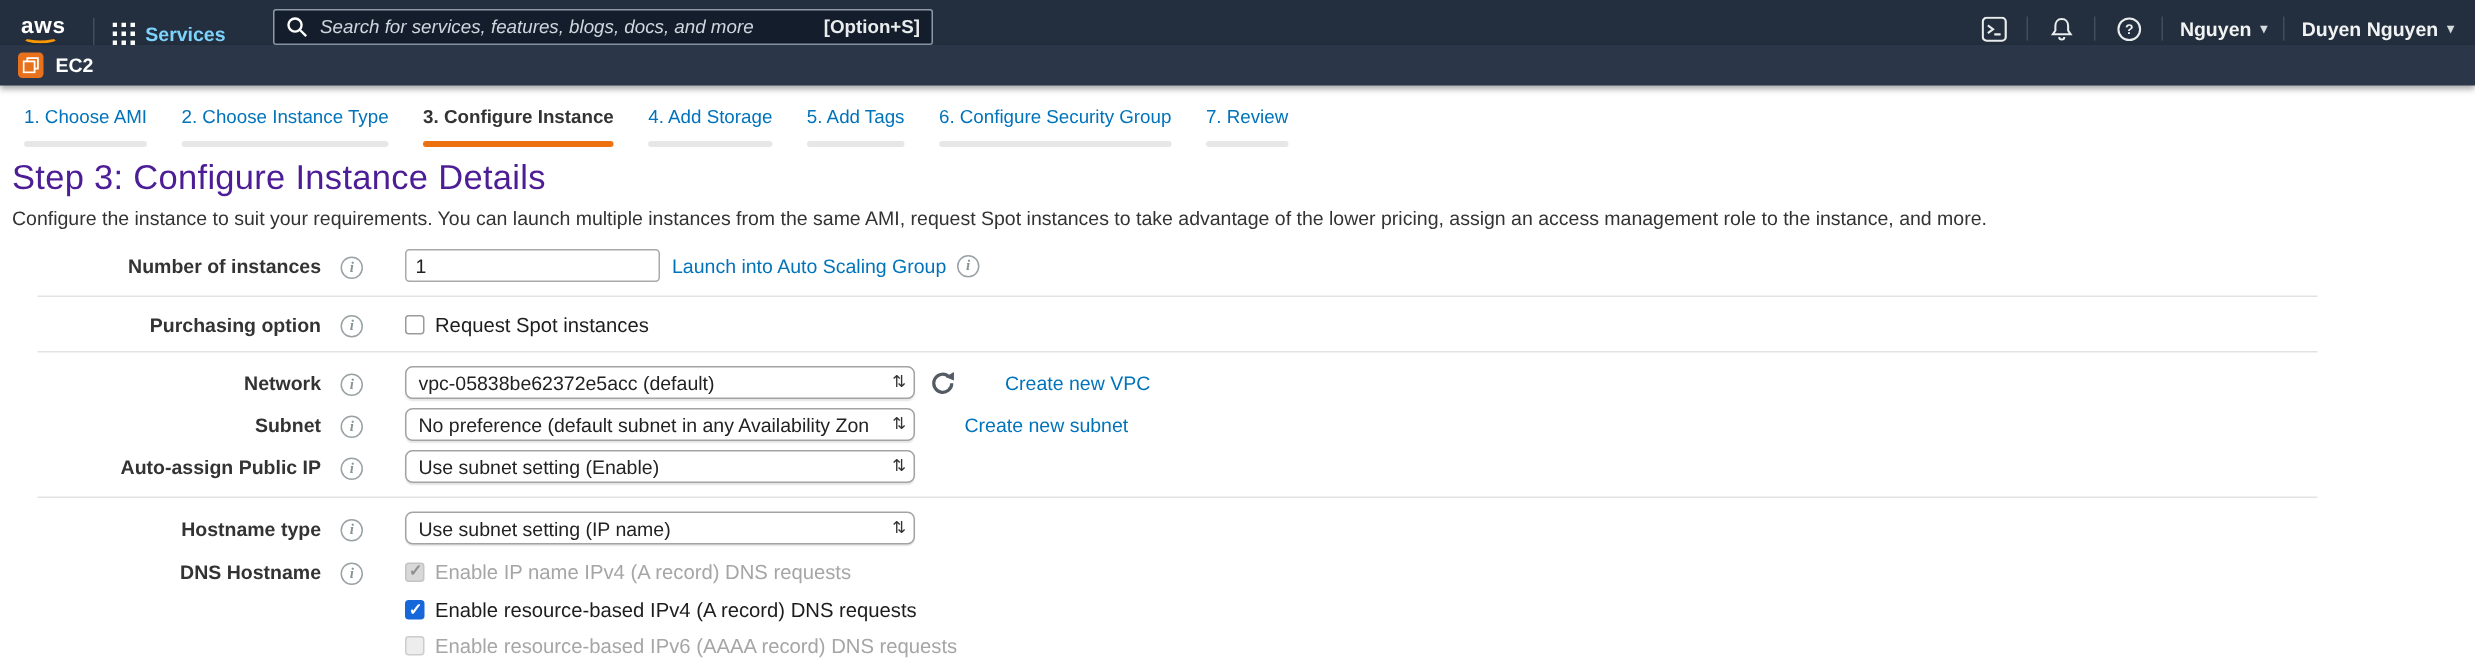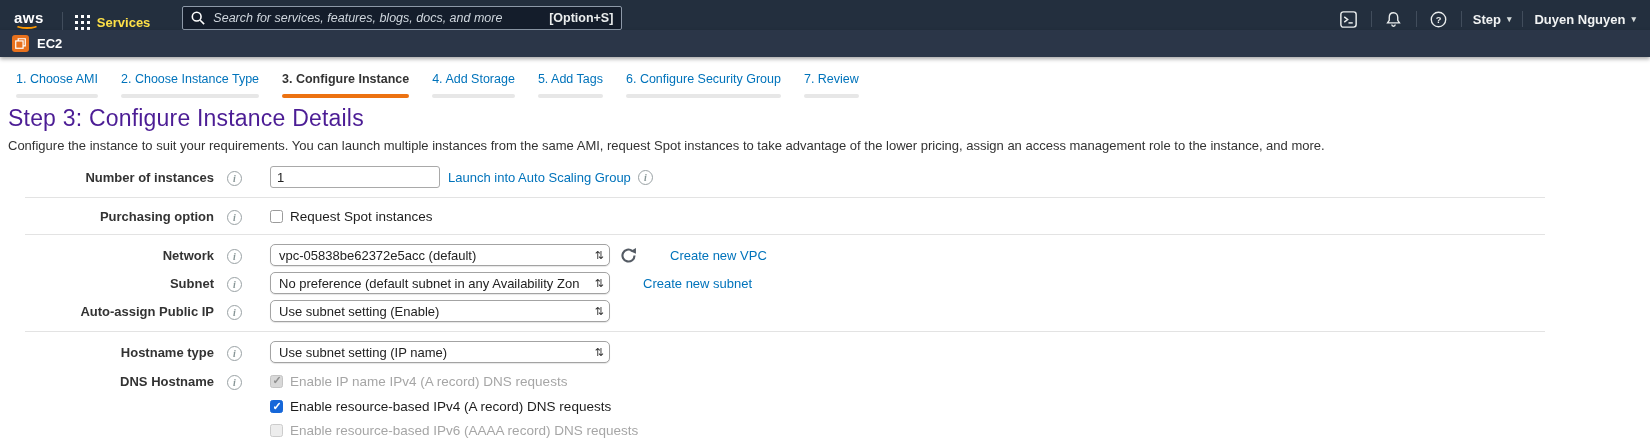--- a/index.html
+++ b/index.html
@@ -5,21 +5,21 @@
   * { box-sizing: border-box; margin: 0; padding: 0; }
   html,body { width:1650px; height:445px; overflow:hidden; background:#fff;
     font-family:"Liberation Sans", sans-serif; }
 
   
   .topbar { height:30px; background:#232f3e; display:flex; align-items:flex-end; padding:0 14px 0 12px; position:relative; }
   .aws-logo { position:relative; color:#fff; font-weight:bold; font-size:15px; letter-spacing:.5px; padding:0 6px 4px 2px; cursor:pointer; }
   .aws-logo .smile { position:absolute; left:3px; bottom:1px; width:24px; height:8px;
     border:2px solid transparent; border-bottom-color:#ff9900; border-radius:50%; }
   .nav-vdiv { width:1px; height:18px; background:#414d5c; margin:0 12px; }
-  .services-btn { display:flex; align-items:center; gap:7px; color:#fde047; font-size:13px; font-weight:bold; cursor:pointer; }
+  .services-btn { display:flex; align-items:center; gap:7px; color:#7dd3fc; font-size:13px; font-weight:bold; cursor:pointer; }
   .searchbox { display:flex; align-items:center; margin-left:32px; width:440px; height:24px;
     background:#141d2b; border:1px solid #8d99a8; border-radius:2px; padding:0 8px; }
   .searchbox input { flex:1; background:transparent; border:none; outline:none; color:#fff;
     font-size:12.5px; font-family:"Liberation Sans", sans-serif; margin-left:8px; }
   .searchbox input::placeholder { color:#cfd6dd; font-style:italic; }
   .search-shortcut { color:#eaeded; font-size:12.5px; font-weight:bold; }
   .topbar-right { margin-left:auto; display:flex; align-items:center; color:#eaeded; }
   .tb-icon { display:inline-flex; align-items:center; justify-content:center; width:22px; height:22px; cursor:pointer; }
   .tb-sep { width:1px; height:16px; background:#414d5c; margin:0 11px; }
   .tb-menu { display:flex; align-items:center; gap:6px; font-size:13px; font-weight:bold; color:#f1f3f3; cursor:pointer; }
@@ -130,21 +130,21 @@
     </span>
     <span class="tb-sep"></span>
     <span class="tb-icon">
       <svg width="17" height="17" viewBox="0 0 20 20">
         <circle cx="10" cy="10" r="8.5" fill="none" stroke="#eaeded" stroke-width="1.6"></circle>
         <text x="10" y="14" text-anchor="middle" font-size="11" font-weight="bold" fill="#eaeded" font-family="Liberation Sans, sans-serif">?</text>
       </svg>
     </span>
     <span class="tb-sep"></span>
     <span class="tb-menu">
-      <span>Step</span>
+      <span>Nguyen</span>
       <span class="caret">▾</span>
     </span>
     <span class="tb-sep"></span>
     <span class="tb-menu">
       <span>Duyen Nguyen</span>
       <span class="caret">▾</span>
     </span>
   </div>
 </div>
 

